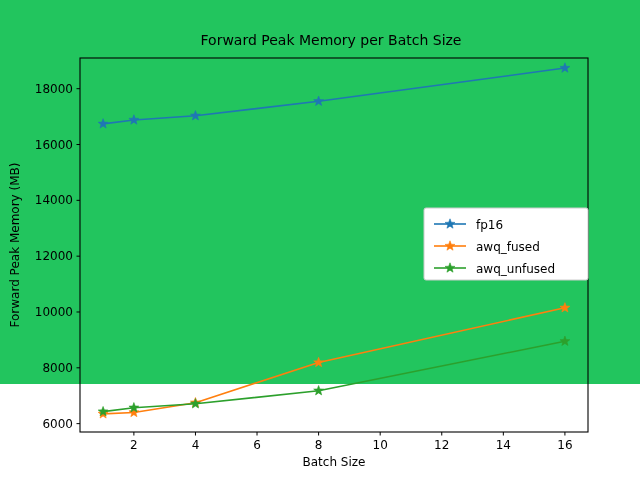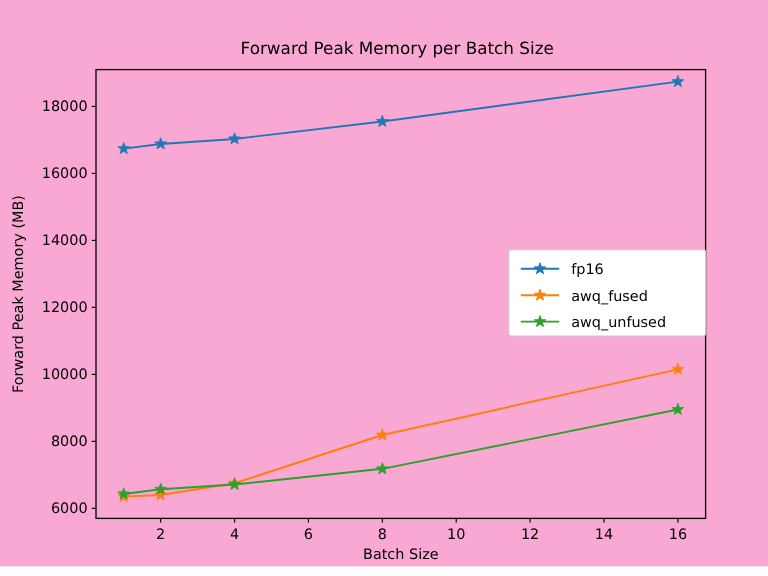--- a/index.html
+++ b/index.html
@@ -9,22 +9,22 @@
   }
   body {
     width: 640px;
     height: 480px;
     overflow: hidden;
     font-family: "DejaVu Sans", sans-serif;
   }
   #figure {
     position: relative;
     width: 640px;
-    height: 472px;
-    background: #f9a8d4;
+    height: 384px;
+    background: #22c55e;
   }
   svg#plot {
     display: block;
     width: 640px;
     height: 480px;
   }
   .axis-line {
     stroke: #000000;
     stroke-width: 1.1;
     fill: none;

